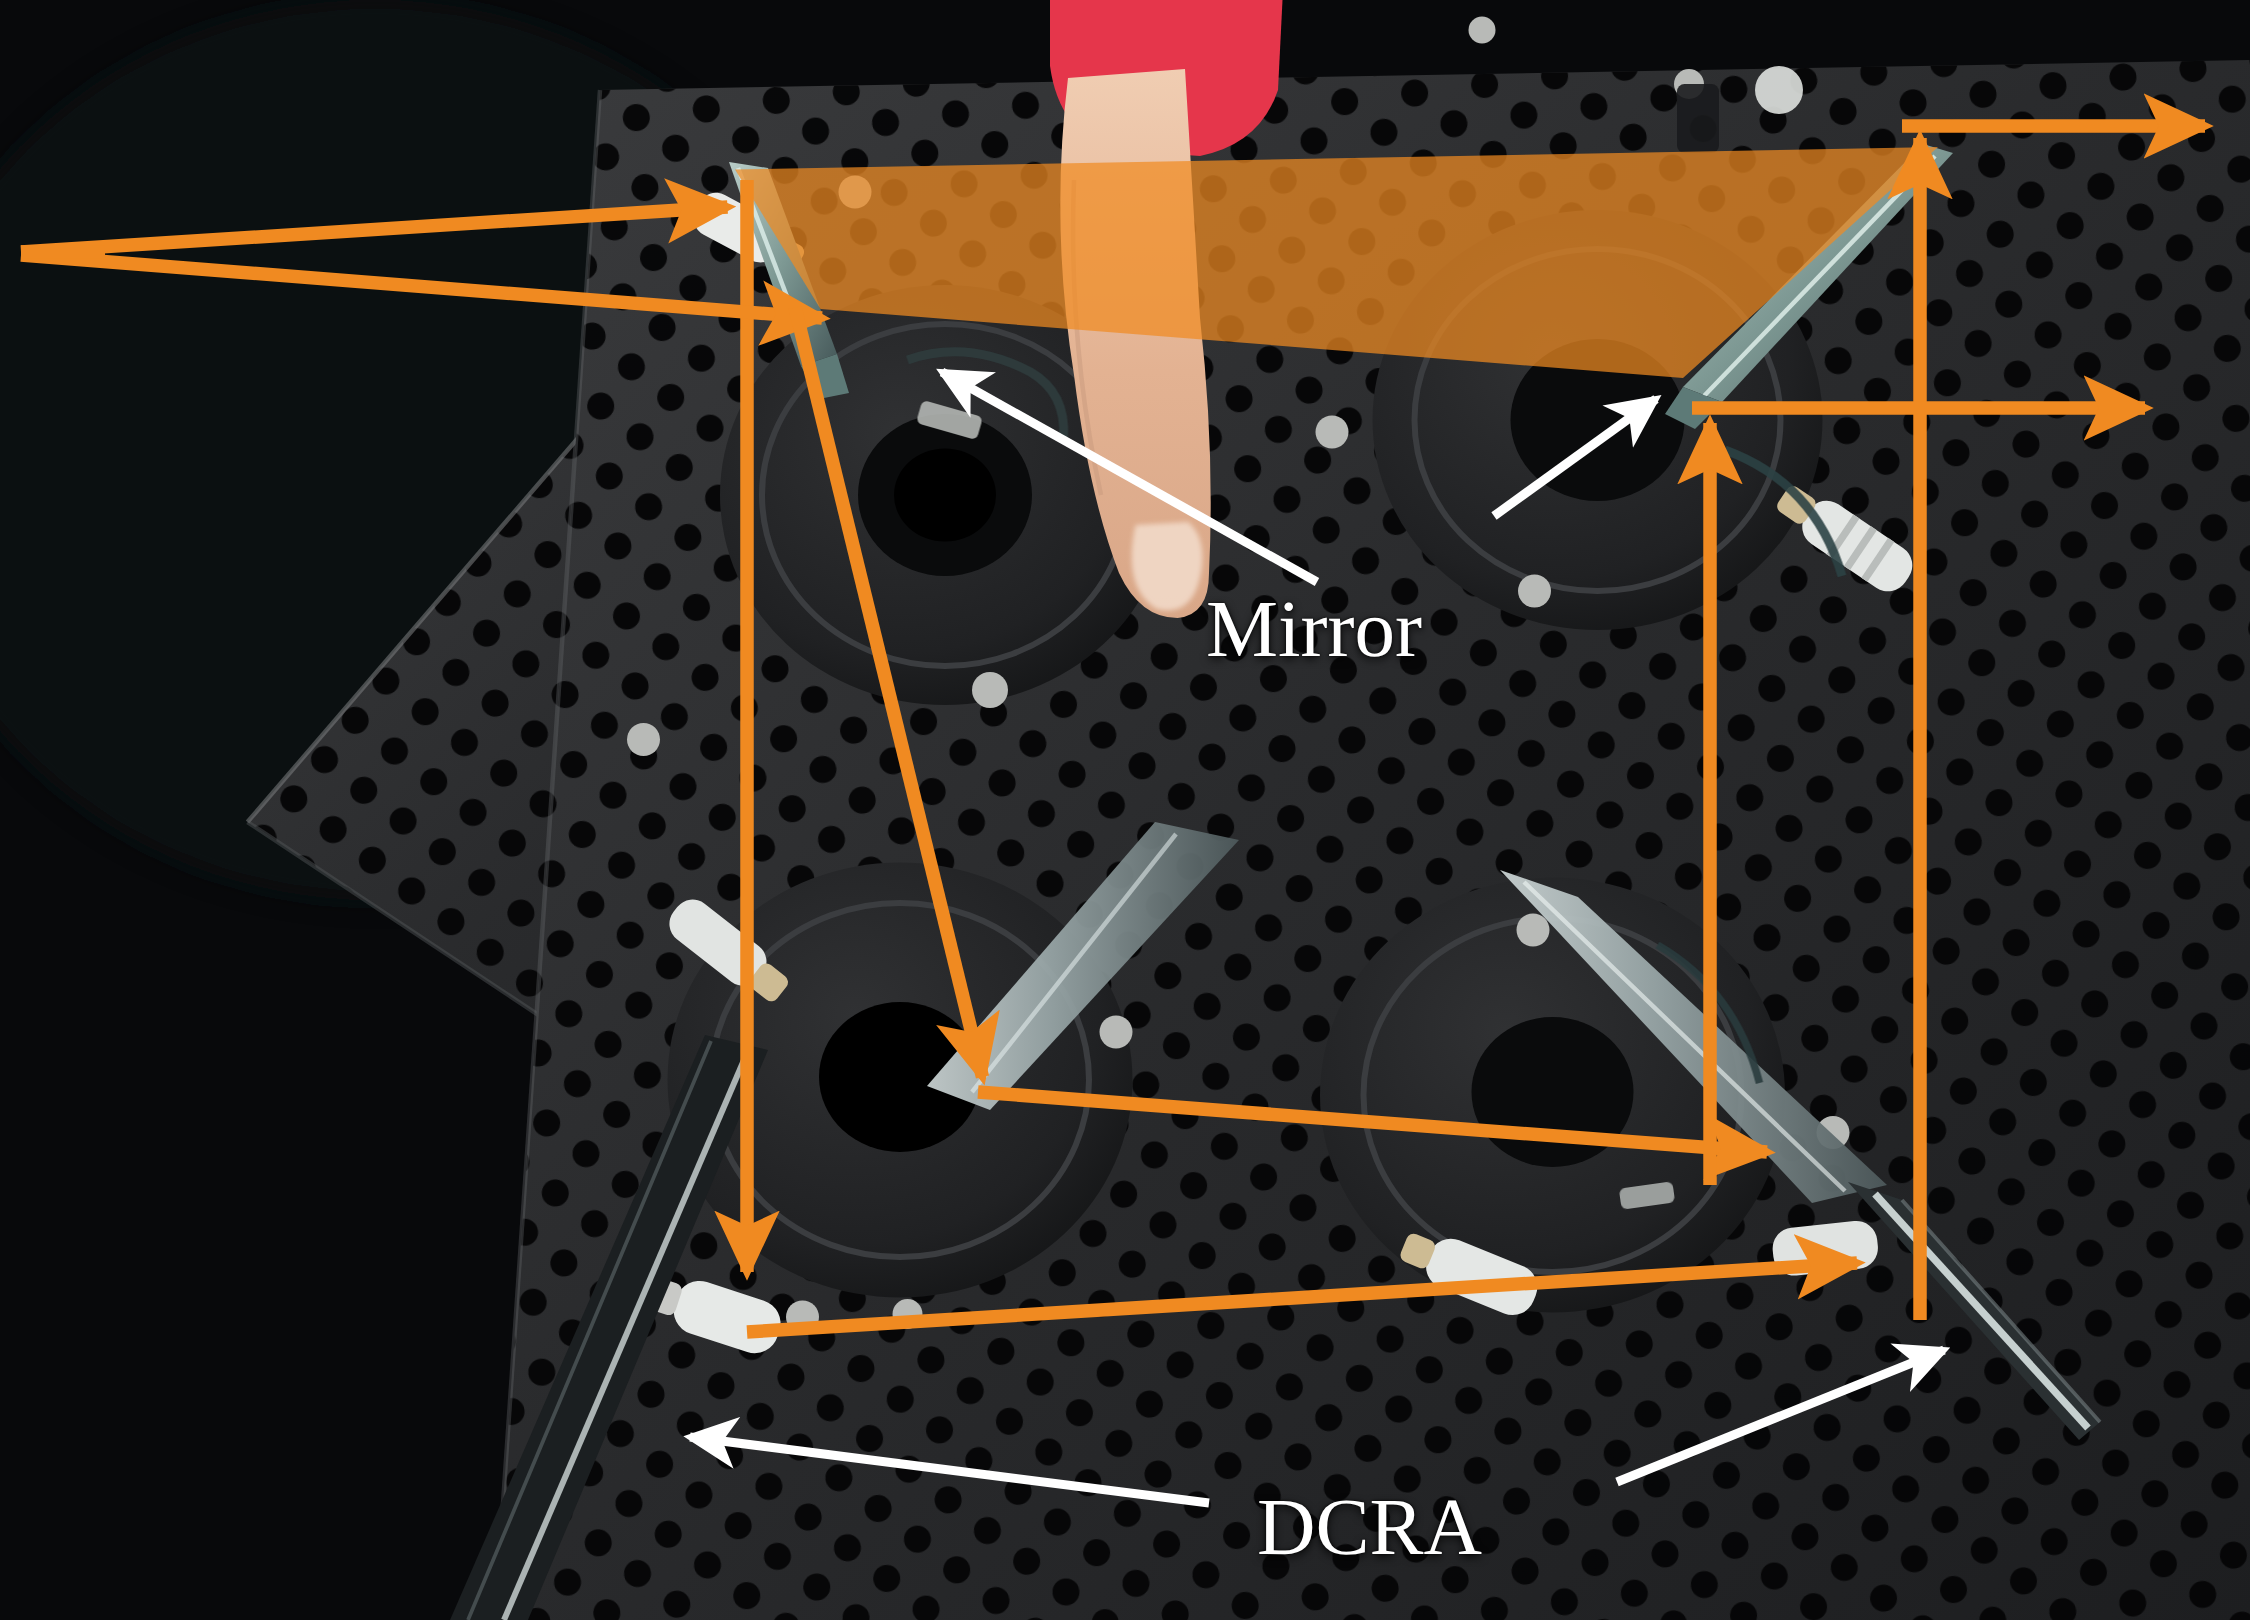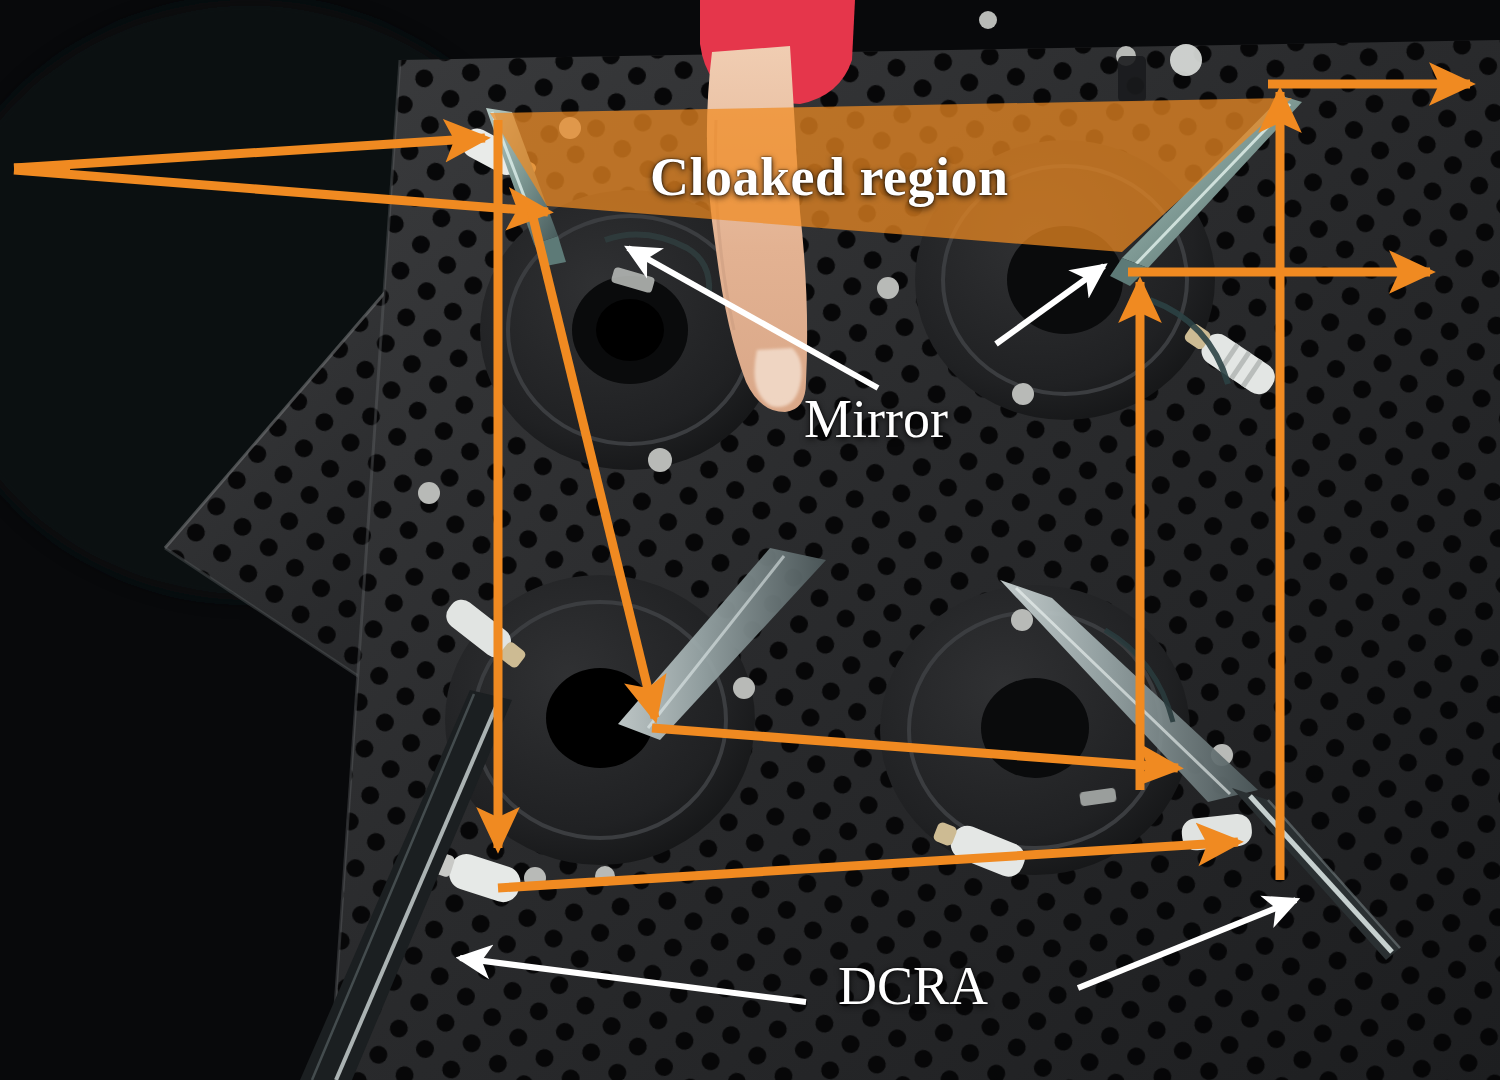--- a/index.html
+++ b/index.html
@@ -24,21 +24,21 @@
   #cloaked-label{
     left:650px; top:146px;
     font-size:54px; font-weight:bold;
     letter-spacing:.5px;
   }
   #mirror-label{
     left:804px; top:388px;
     font-size:54px; font-weight:normal;
   }
   #dcra-label{
-    left:838px; top:955px;
+    left:838px; top:987px;
     font-size:54px; font-weight:normal;
   }
 </style>
 </head>
 <body>
 
 <div id="stage">
 
   <svg class="layer" viewBox="0 0 1500 1080">
     <defs>
@@ -252,19 +252,18 @@
       </marker>
     </defs>
     <g fill="none" stroke="#ffffff" stroke-width="6" stroke-linecap="butt">
       <path d="M878,388 L628,248" marker-end="url(#wh)"></path>
       <path d="M996,344 L1104,266" marker-end="url(#wh)"></path>
       <path d="M806,1002 L460,958" marker-end="url(#wh)"></path>
       <path d="M1078,988 L1296,900" marker-end="url(#wh)"></path>
     </g>
   </svg>
 
-  <div class="lbl" id="cloaked-label">Cloaked region</div>
 
   <div class="lbl" id="mirror-label">Mirror</div>
 
   <div class="lbl" id="dcra-label">DCRA</div>
 
 </div>
 
 </body></html>

